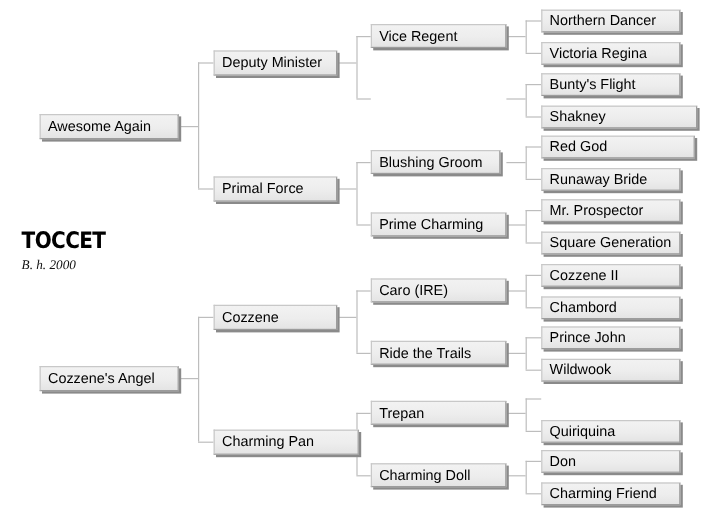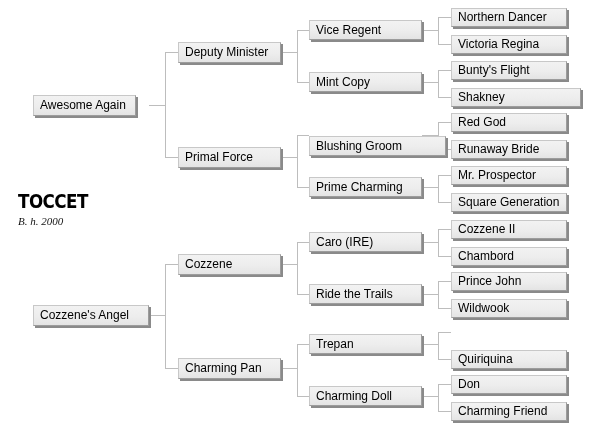--- a/index.html
+++ b/index.html
@@ -147,57 +147,56 @@
   <div class="conn-h" style="left:422px; top:344px; width:16px;"></div>
   <div class="conn-v" style="left:438px; top:332px; height:27px;"></div>
   <div class="conn-h" style="left:438px; top:332px; width:13px;"></div>
   <div class="conn-h" style="left:438px; top:359px; width:13px;"></div>
 
   <div class="conn-h" style="left:422px; top:396px; width:16px;"></div>
   <div class="conn-v" style="left:438px; top:384px; height:27px;"></div>
   <div class="conn-h" style="left:438px; top:384px; width:13px;"></div>
   <div class="conn-h" style="left:438px; top:411px; width:13px;"></div>
 
-  <div class="node g1" style="left:33px; top:95px; width:103px;">Awesome Again</div>
+  <div class="node g1" style="left:33px; top:95px; width:116px;">Awesome Again</div>
 
   <div class="node g1" style="left:33px; top:305px; width:116px;">Cozzene's Angel</div>
 
   <div class="node g2" style="left:178px; top:42px; width:103px;">Deputy Minister</div>
 
   <div class="node g2" style="left:178px; top:147px; width:103px;">Primal Force</div>
 
   <div class="node g2" style="left:178px; top:254px; width:103px;">Cozzene</div>
 
-  <div class="node g2" style="left:178px; top:358px; width:103px;">Charming Pan</div>
+  <div class="node g2" style="left:178px; top:358px; width:121px;">Charming Pan</div>
 
   <div class="node g3" style="left:309px; top:20px; width:113px;">Vice Regent</div>
 
-  <div class="node g3" style="left:309px; top:72px; width:113px;">Mint Copy</div>
-
-  <div class="node g3" style="left:309px; top:136px; width:137px;">Blushing Groom</div>
+
+  <div class="node g3" style="left:309px; top:125px; width:108px;">Blushing Groom</div>
 
   <div class="node g3" style="left:309px; top:177px; width:113px;">Prime Charming</div>
 
   <div class="node g3" style="left:309px; top:232px; width:113px;">Caro (IRE)</div>
 
   <div class="node g3" style="left:309px; top:284px; width:113px;">Ride the Trails</div>
 
   <div class="node g3" style="left:309px; top:334px; width:113px;">Trepan</div>
 
   <div class="node g3" style="left:309px; top:386px; width:113px;">Charming Doll</div>
 
   <div class="node g4" style="left:451px; top:8px; width:116px;">Northern Dancer</div>
 
   <div class="node g4" style="left:451px; top:35px; width:116px;">Victoria Regina</div>
 
   <div class="node g4" style="left:451px; top:61px; width:116px;">Bunty's Flight</div>
 
   <div class="node g4" style="left:451px; top:88px; width:130px;">Shakney</div>
 
-  <div class="node g4" style="left:451px; top:113px; width:116px;">Red God</div>
+  <div class="node g4" style="left:451px; top:113px; width:128px;">Red God</div>
 
   <div class="node g4" style="left:451px; top:140px; width:116px;">Runaway Bride</div>
 
   <div class="node g4" style="left:451px; top:166px; width:116px;">Mr. Prospector</div>
 
   <div class="node g4" style="left:451px; top:193px; width:116px;">Square Generation</div>
 
   <div class="node g4" style="left:451px; top:220px; width:116px;">Cozzene II</div>
 
   <div class="node g4" style="left:451px; top:247px; width:116px;">Chambord</div>

